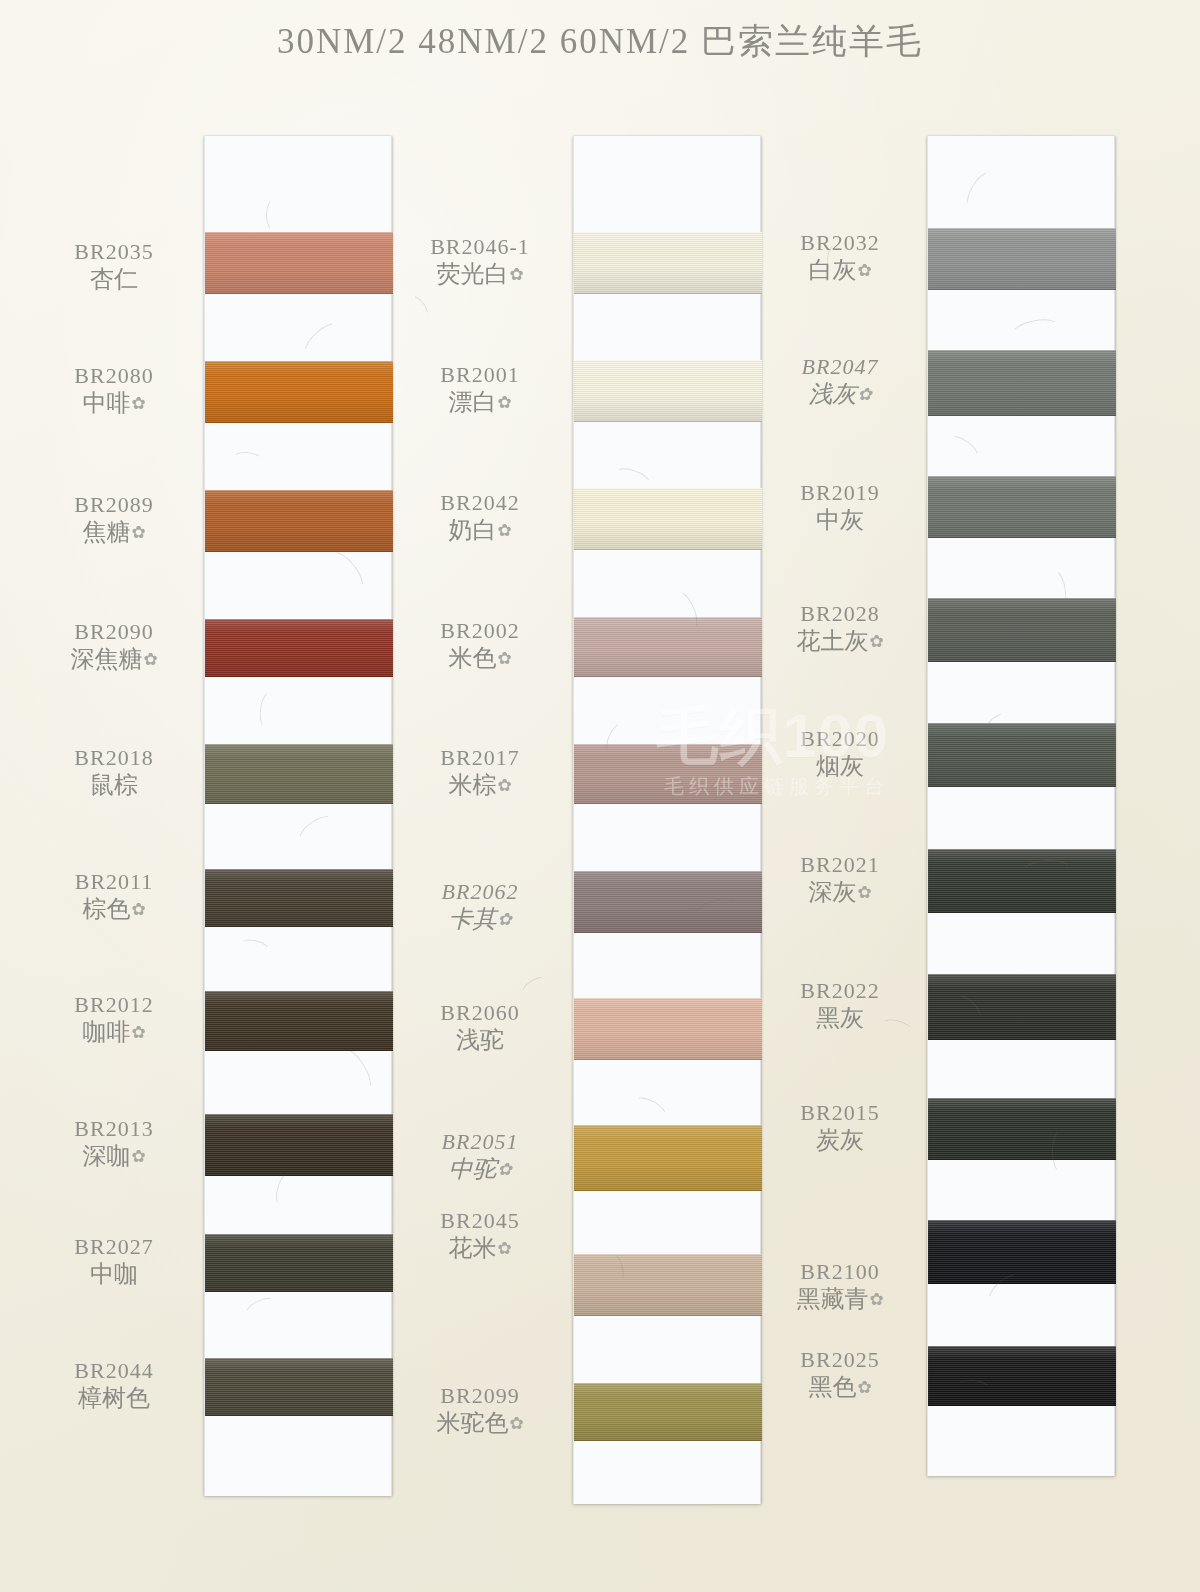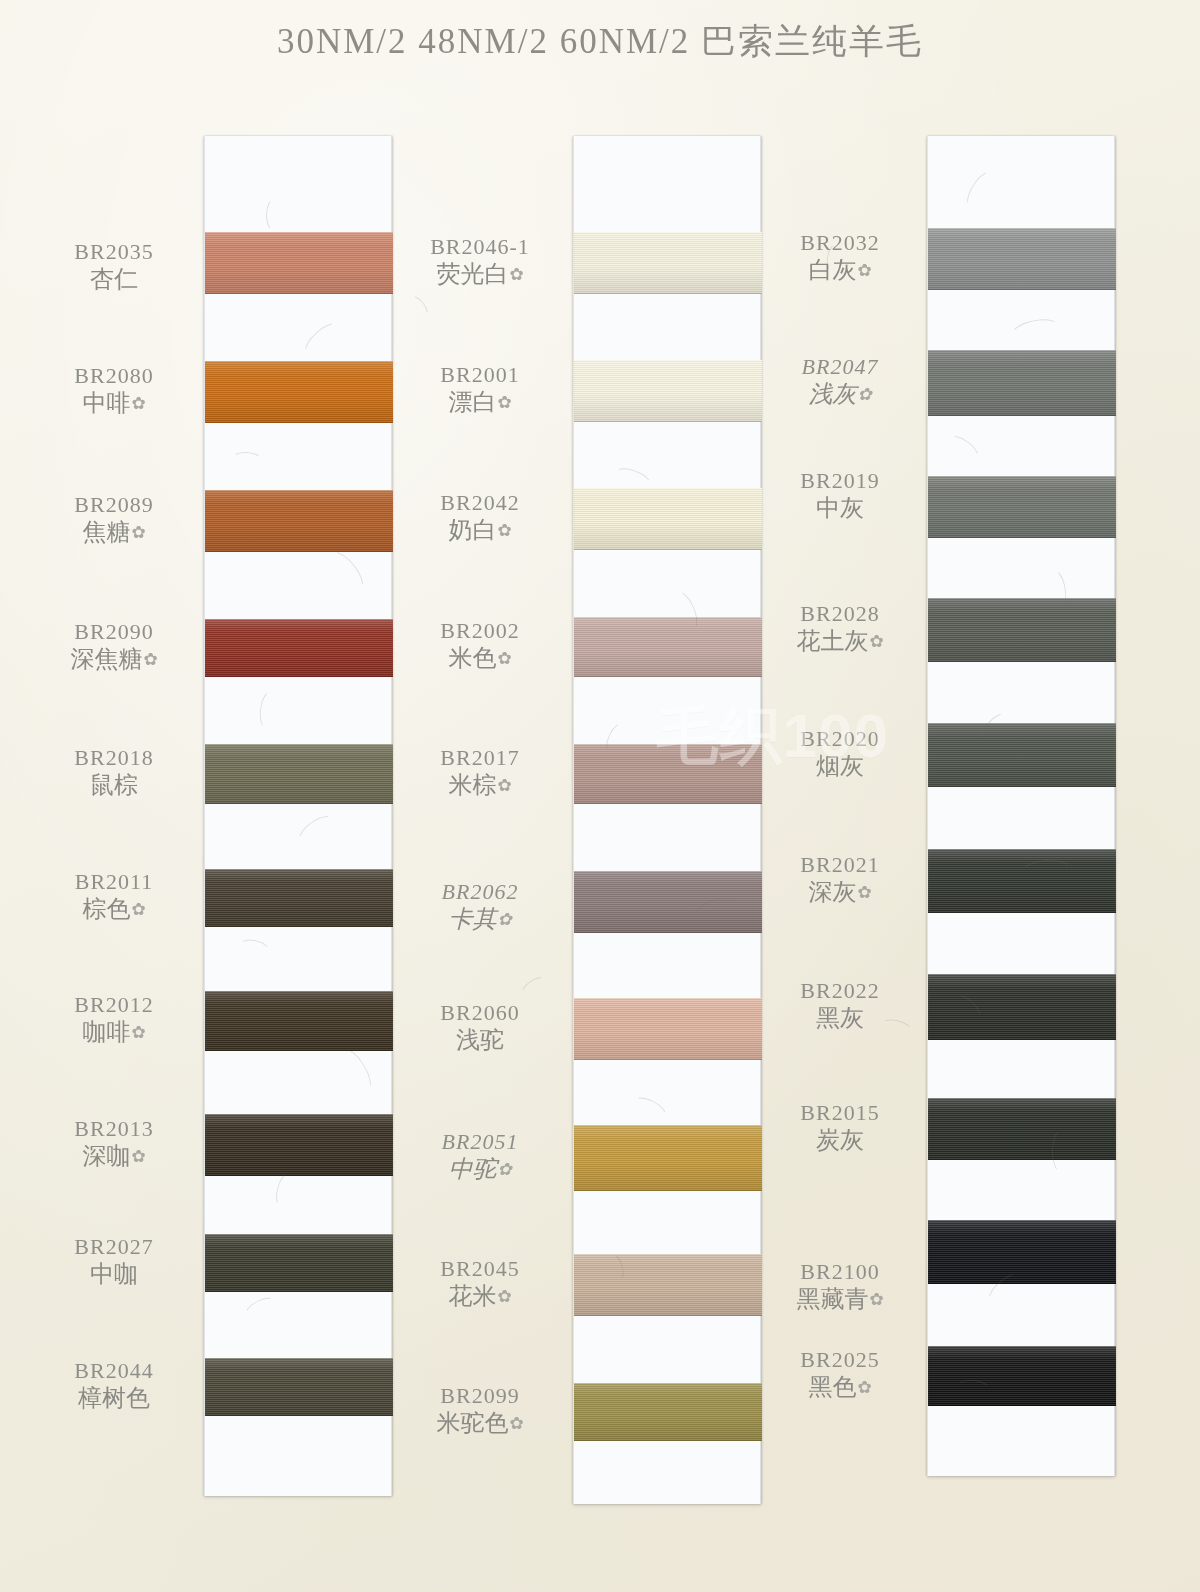--- a/index.html
+++ b/index.html
@@ -273,39 +273,39 @@
       <span class="name-row"><span>卡其</span><span class="star">✿</span></span>
     </div>
     <div class="label" style="top: 864px;">
       <span class="code">BR2060</span>
       <span class="name-row"><span>浅驼</span></span>
     </div>
     <div class="label" style="top: 993px; font-style: italic;">
       <span class="code">BR2051</span>
       <span class="name-row"><span>中驼</span><span class="star">✿</span></span>
     </div>
-    <div class="label" style="top: 1120px; text-align: center;">
+    <div class="label" style="top: 1072px; text-align: center;">
       <span class="code">BR2045</span>
       <span class="name-row"><span>花米</span><span class="star">✿</span></span>
     </div>
     <div class="label" style="top: 1247px;">
       <span class="code">BR2099</span>
       <span class="name-row"><span>米驼色</span><span class="star">✿</span></span>
     </div>
   </div>
 <div class="labels-3">
     <div class="label" style="top: 94px;">
       <span class="code">BR2032</span>
       <span class="name-row"><span>白灰</span><span class="star">✿</span></span>
     </div>
     <div class="label" style="top: 218px; font-style: italic;">
       <span class="code">BR2047</span>
       <span class="name-row"><span>浅灰</span><span class="star">✿</span></span>
     </div>
-    <div class="label" style="top: 332px;">
+    <div class="label" style="top: 344px;">
       <span class="code">BR2019</span>
       <span class="name-row"><span>中灰</span></span>
     </div>
     <div class="label" style="top: 465px;">
       <span class="code">BR2028</span>
       <span class="name-row"><span>花土灰</span><span class="star">✿</span></span>
     </div>
     <div class="label" style="top: 590px;">
       <span class="code">BR2020</span>
       <span class="name-row"><span>烟灰</span></span>
@@ -327,20 +327,21 @@
       <span class="name-row"><span>黑藏青</span><span class="star">✿</span></span>
     </div>
     <div class="label" style="top: 1211px;">
       <span class="code">BR2025</span>
       <span class="name-row"><span>黑色</span><span class="star">✿</span></span>
     </div>
   </div>
 
 <div class="watermark">
   <span class="wm-main">毛织100</span>
+  <span class="wm-sub">毛织供应链服务平台</span>
 </div>
 
 <div class="hair" style="left: 258px; top: 206px; width: 34px; height: 18px; transform: rotate(-90deg);"></div>
 <div class="hair" style="left: 300px; top: 330px; width: 46px; height: 22px; transform: rotate(-43deg);"></div>
 <div class="hair" style="left: 232px; top: 452px; width: 30px; height: 16px; transform: rotate(4deg);"></div>
 <div class="hair" style="left: 318px; top: 560px; width: 52px; height: 26px; transform: rotate(51deg);"></div>
 <div class="hair" style="left: 250px; top: 700px; width: 40px; height: 20px; transform: rotate(-82deg);"></div>
 <div class="hair" style="left: 296px; top: 820px; width: 44px; height: 24px; transform: rotate(-35deg);"></div>
 <div class="hair" style="left: 238px; top: 940px; width: 32px; height: 18px; transform: rotate(12deg);"></div>
 <div class="hair" style="left: 330px; top: 1060px; width: 50px; height: 22px; transform: rotate(59deg);"></div>

